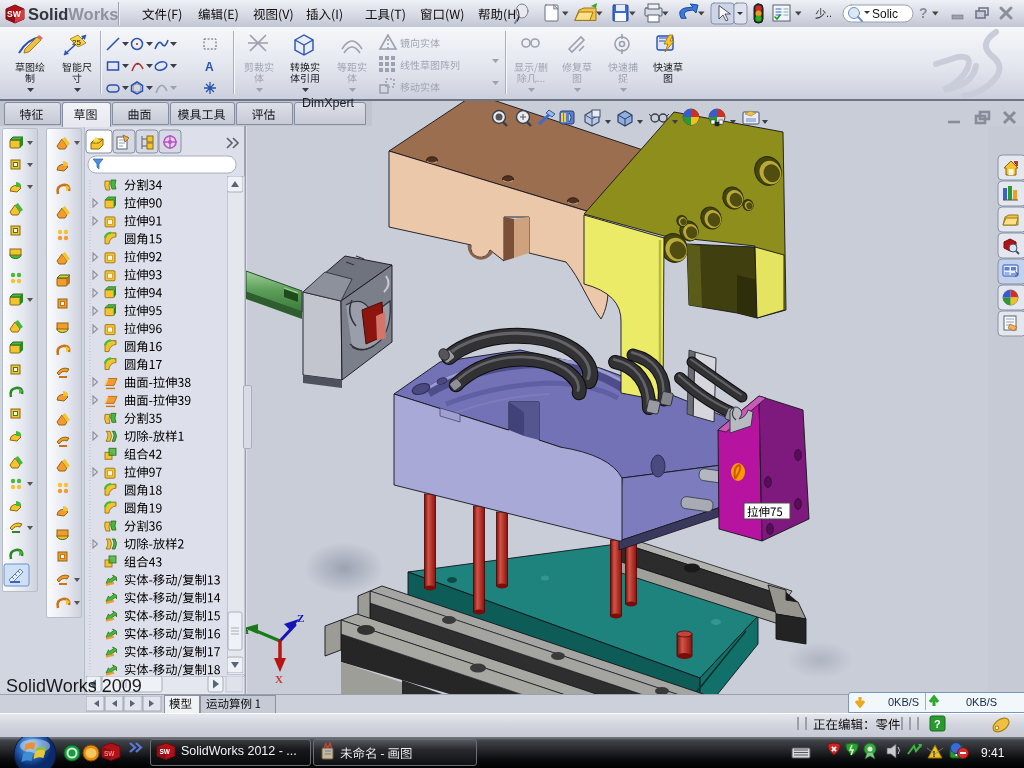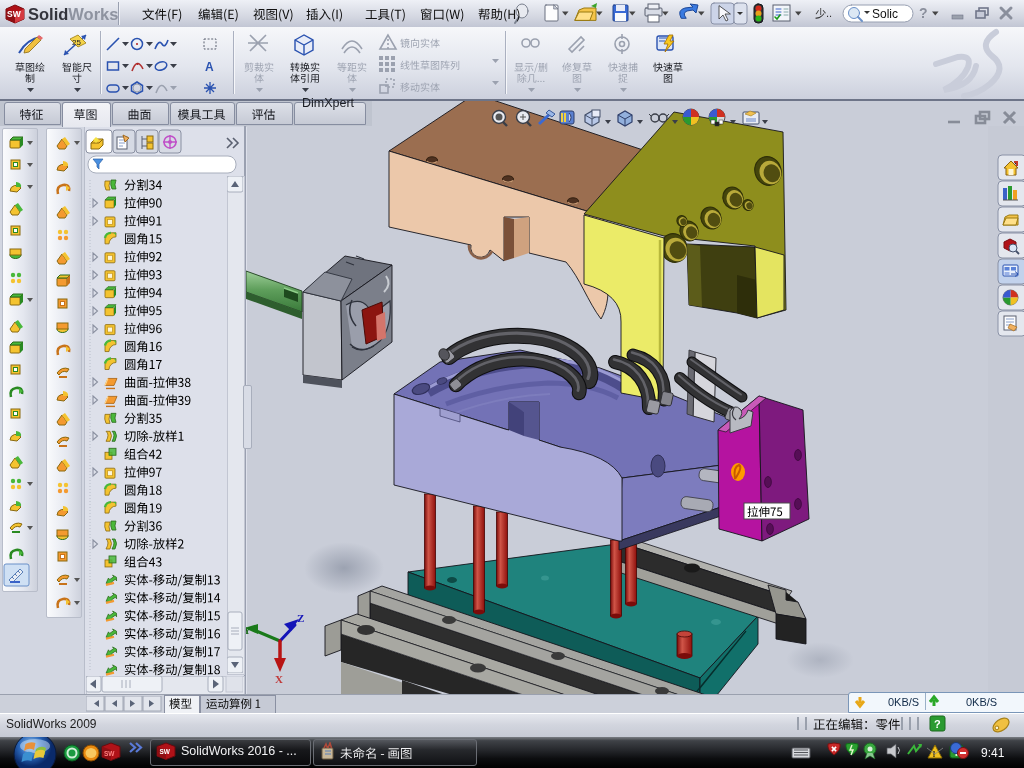--- a/index.html
+++ b/index.html
@@ -900,21 +900,21 @@
 <div class="abs" style="left:848px;top:692px;width:176px;height:19px;background:#f2f7fc;border:1px solid #7a96b8;border-radius:3px 0 0 0"></div>
 <div class="abs" style="left:925px;top:693px;width:1px;height:17px;background:#9ab0c8"></div>
 <svg class="abs" style="left:848px;top:692px" width="176" height="19" viewBox="0 0 176 19">
 <path d="M12 5 v6 M8 9 l4 5 4 -5" stroke="#e8a818" stroke-width="3" fill="none"></path>
 <path d="M86 14 v-6 M82 10 l4 -5 4 5" stroke="#2aa828" stroke-width="3" fill="none"></path>
 <text x="40" y="14" font-size="11" fill="#102a48" font-family="Liberation Sans">0KB/S</text>
 <text x="118" y="14" font-size="11" fill="#102a48" font-family="Liberation Sans">0KB/S</text>
 </svg>
 
 <div class="abs" style="left:0;top:713px;width:1024px;height:24px;background:linear-gradient(#e6e8ee,#d2d5de 45%,#c5c9d4);border-top:1px solid #fff"></div>
-<div class="abs" style="left:6px;top:717px;font-size:12px;color:#1a1a1a">SolidWorks 2009</div>
+<div class="abs" style="left:6px;top:676px;font-size:18px;color:#1a1a1a">SolidWorks 2009</div>
 <div class="abs" style="left:797px;top:717px;width:2px;height:13px;background:#9aa0ac"></div>
 <div class="abs" style="left:805px;top:717px;width:2px;height:13px;background:#9aa0ac"></div>
 <div class="abs" style="left:901px;top:717px;width:2px;height:13px;background:#9aa0ac"></div>
 <div class="abs" style="left:909px;top:717px;width:2px;height:13px;background:#9aa0ac"></div>
 <div class="abs" style="left:917px;top:717px;width:2px;height:13px;background:#9aa0ac"></div>
 <svg class="abs" style="left:929px;top:715px" width="95" height="20" viewBox="0 0 95 20">
 <rect x="1" y="1" width="15" height="15" rx="2" fill="#2a9a30" stroke="#1a6a1e"></rect>
     <text x="5" y="13" font-size="11" font-weight="bold" fill="#fff" font-family="Liberation Sans">?</text>
 <g transform="rotate(-35 72 10)">
       <ellipse cx="72" cy="10" rx="9" ry="5.5" fill="#f0c040" stroke="#a8821a" stroke-width="1.2"></ellipse>
@@ -955,21 +955,21 @@
     </g>
 <path d="M70 3 l5 4.5 -5 4.5 M76 3 l5 4.5 -5 4.5" stroke="#5a7ad8" stroke-width="2.2" fill="none"></path>
 </svg>
 <div class="abs" style="left:150px;top:739px;width:159px;height:25px;background:linear-gradient(#3a3c40,#17181b 40%,#0a0a0c);border:1px solid #6a6d74;border-radius:3px"></div>
 <div class="abs" style="left:313px;top:739px;width:162px;height:25px;background:linear-gradient(#55585e,#26282c 40%,#101114);border:1px solid #6a6d74;border-radius:3px"></div>
 <svg class="abs" style="left:156px;top:742px" width="22" height="20" viewBox="0 0 22 20">
 <polygon points="10,1 19,4.5 19,14 10,17.5 1,14 1,4.5" fill="#b01218" stroke="#6a0a0e"></polygon>
     <polygon points="1,4.5 10,8 10,17.5 1,14" fill="#8f0e13"></polygon>
     <text x="3.5" y="12" font-size="6.5" font-weight="bold" fill="#fff" font-family="Liberation Sans">SW</text>
 </svg>
-<div class="abs" style="left:181px;top:744px;font-size:12.5px;color:#f2f2f4">SolidWorks 2016 - ...</div>
+<div class="abs" style="left:181px;top:744px;font-size:12.5px;color:#f2f2f4">SolidWorks 2012 - ...</div>
 <svg class="abs" style="left:318px;top:742px" width="20" height="20" viewBox="0 0 20 20">
 <rect x="4" y="6" width="11" height="11" rx="1" fill="#c8b89a" stroke="#6a5a40"></rect>
 <path d="M6 6 l2 -4 1.5 4 M10 6 l2 -5 1.5 5" stroke="#b04a3a" stroke-width="1.6" fill="none"></path>
 <path d="M7 9 h6 M7 12 h6" stroke="#5a80b8"></path>
 </svg>
 
 <svg class="abs" style="left:790px;top:740px" width="234" height="26" viewBox="0 0 234 26">
 <g>
 <rect x="2" y="8" width="18" height="10" rx="1" fill="#d8dade" stroke="#55575c"></rect>
       <path d="M4 10 h14 M4 12.5 h14 M4 15 h14" stroke="#55575c" stroke-width="1"></path>

